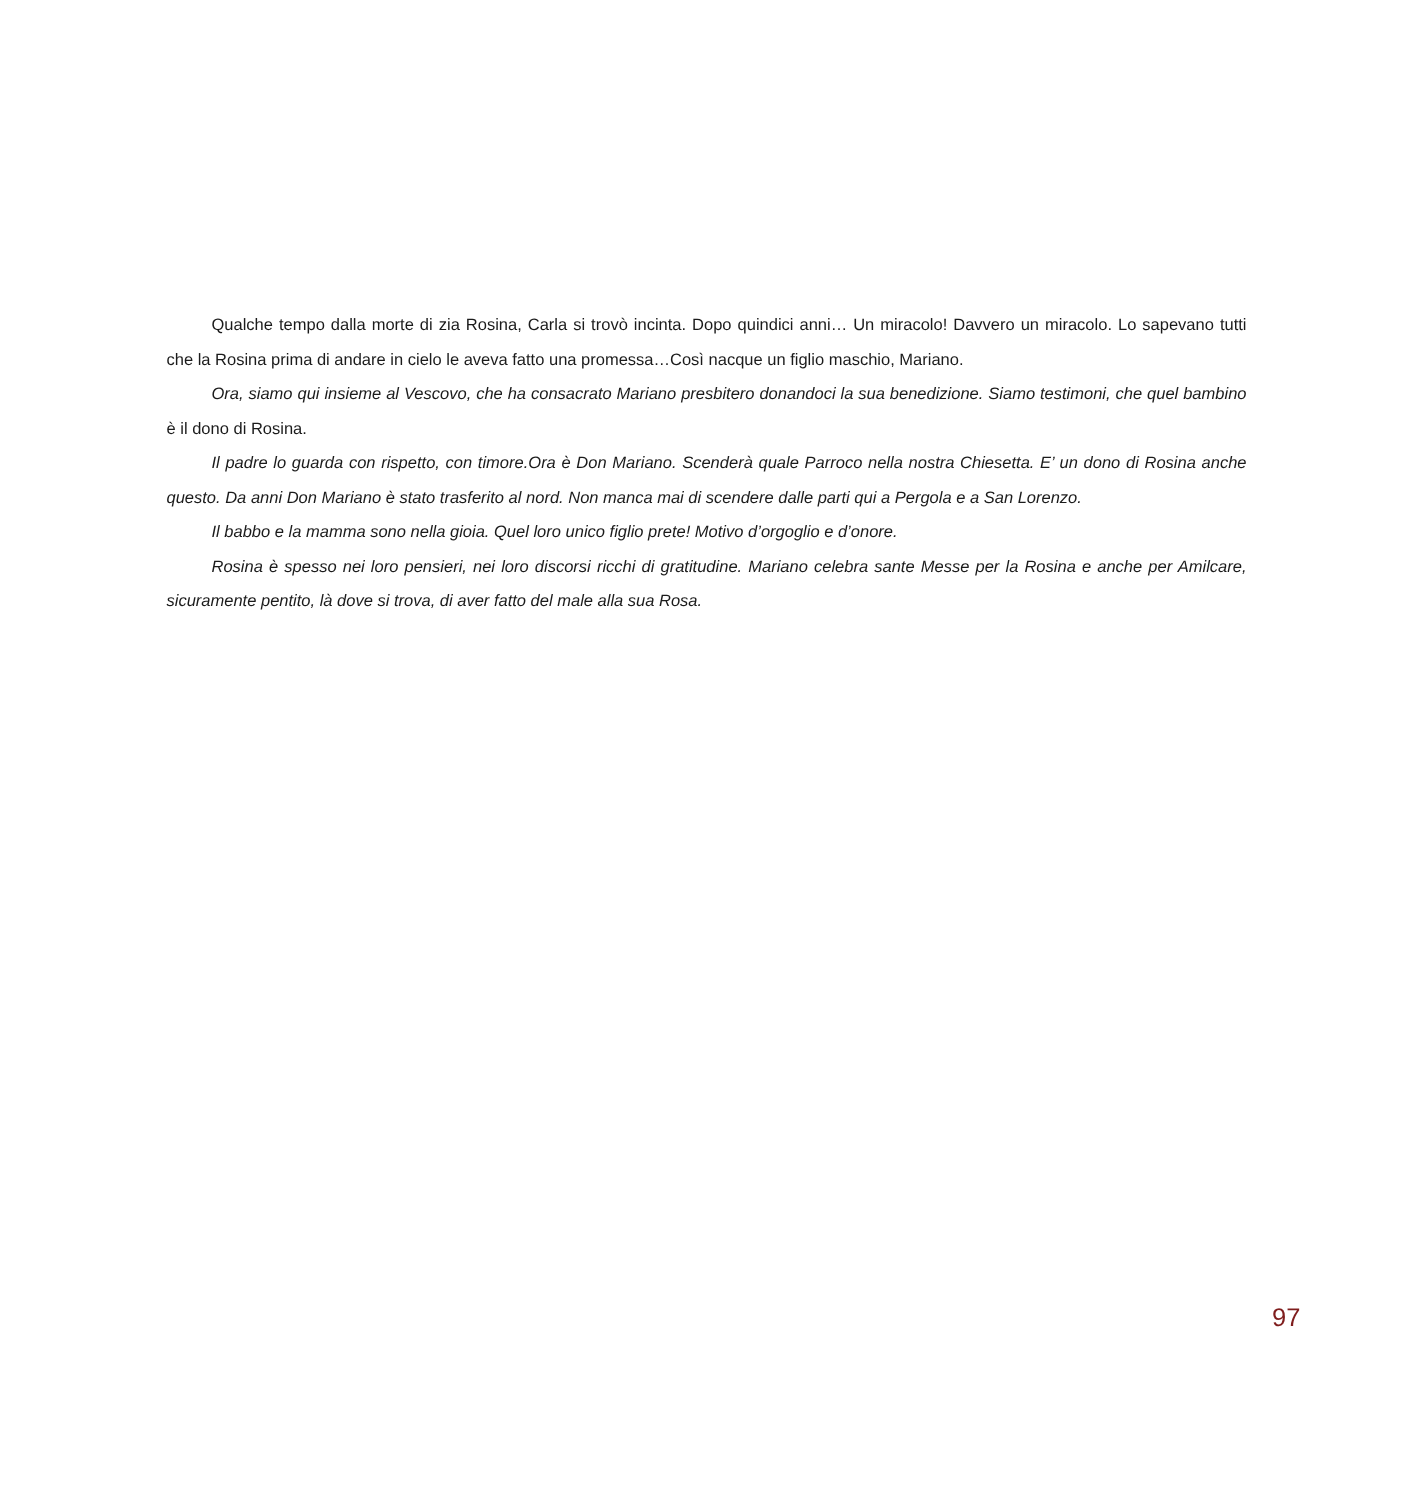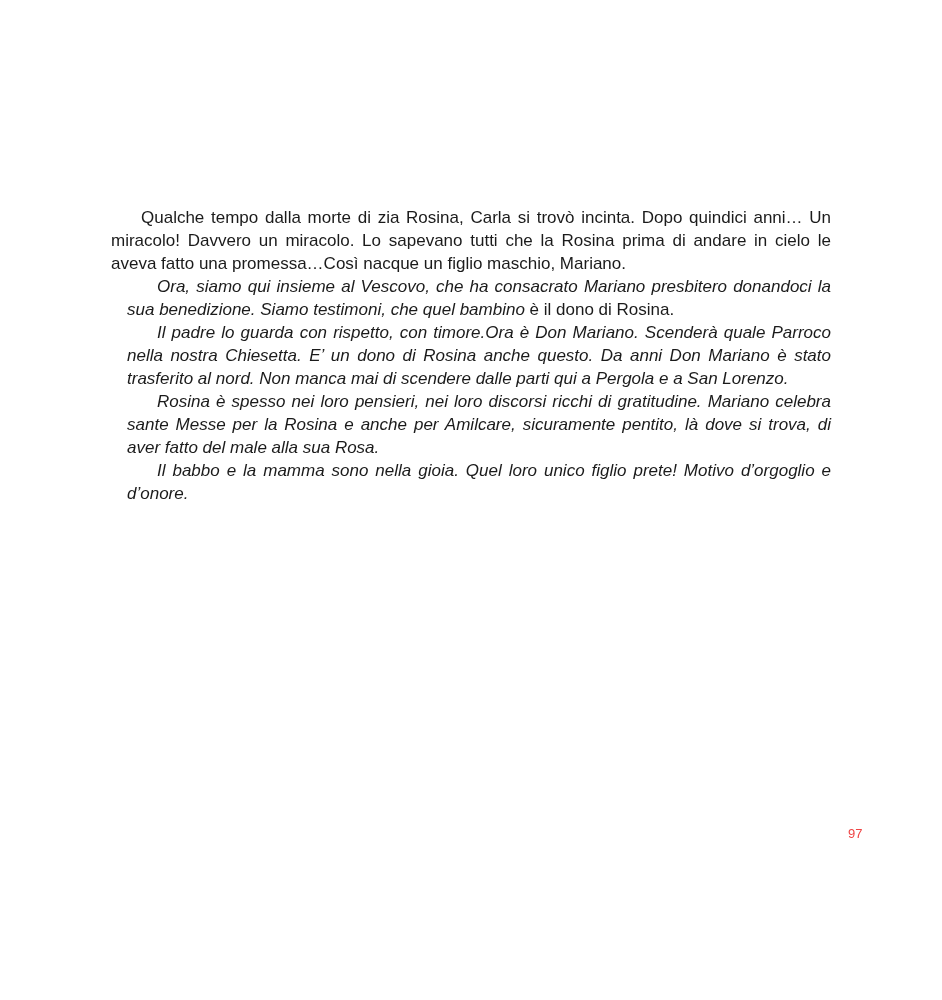--- a/index.html
+++ b/index.html
@@ -14,60 +14,59 @@
     background: #ffffff;
     font-family: "Liberation Sans", sans-serif;
     color: #1b1b1b;
     overflow: hidden;
   }
   .text-block {
     position: absolute;
     left: 111px;
     top: 206px;
     width: 720px;
-    font-size: 17px;
+    font-size: 11px;
     line-height: 23px;
     text-align: justify;
   }
   .text-block p {
     margin: 0;
     text-indent: 30px;
   }
   p.italic {
     font-style: italic;
-    margin-left: 16px;
   }
   .regular-tail {
     font-style: normal;
   }
   .page-number {
     position: absolute;
     left: 848px;
-    top: 824px;
-    font-size: 13px;
+    top: 869px;
+    font-size: 17px;
     line-height: 20px;
-    color: #ef4444;
+    color: #7f1d1d;
   }
 </style>
 </head>
 <body>
 
 <div class="page">
 
   <div class="text-block">
 
     <p>Qualche tempo dalla morte di zia Rosina, Carla si trovò incinta. Dopo quindici anni… Un miracolo! Davvero un miracolo. Lo sapevano tutti che la Rosina prima di andare in cielo le aveva fatto una promessa…Così nacque un figlio maschio, Mariano.</p>
 
     <p class="italic"><span>Ora, siamo qui insieme al Vescovo, che ha consacrato Mariano presbitero donandoci la sua benedizione. Siamo testimoni, che quel bambino </span><span class="regular-tail">è il dono di Rosina.</span></p>
 
 
     <p class="italic">Il padre lo guarda con rispetto, con timore.Ora è Don Mariano. Scenderà quale Parroco nella nostra Chiesetta. E’ un dono di Rosina anche questo. Da anni Don Mariano è stato trasferito al nord. Non manca mai di scendere dalle parti qui a Pergola e a San Lorenzo.</p>
 
 
+    <p class="italic">Il babbo e la mamma sono nella gioia. Quel loro unico figlio prete! Motivo d’orgoglio e d’onore.</p>
+
     <p class="italic">Rosina è spesso nei loro pensieri, nei loro discorsi ricchi di gratitudine. Mariano celebra sante Messe per la Rosina e anche per Amilcare, sicuramente pentito, là dove si trova, di aver fatto del male alla sua Rosa.</p>
-
-    <p class="italic">Il babbo e la mamma sono nella gioia. Quel loro unico figlio prete! Motivo d’orgoglio e d’onore.</p>
 
   </div>
 
   <div class="page-number">97</div>
 
 </div>
 
 </body></html>

